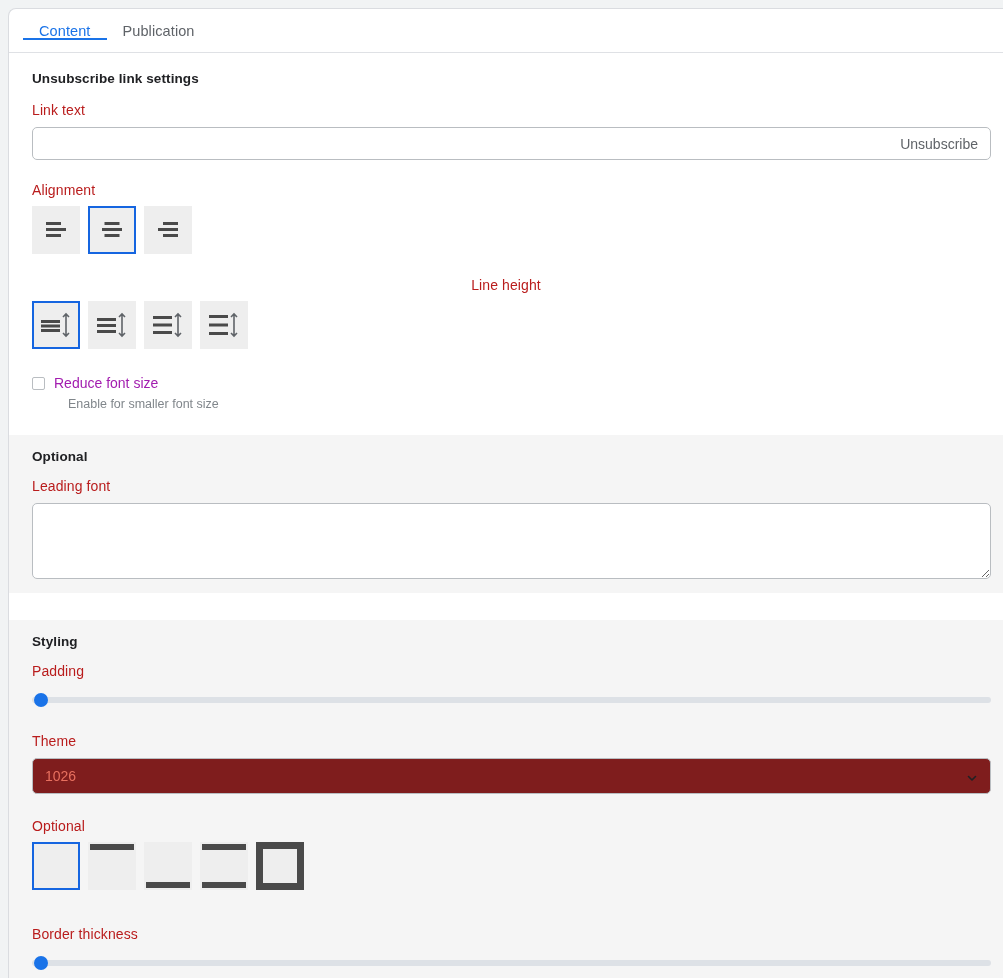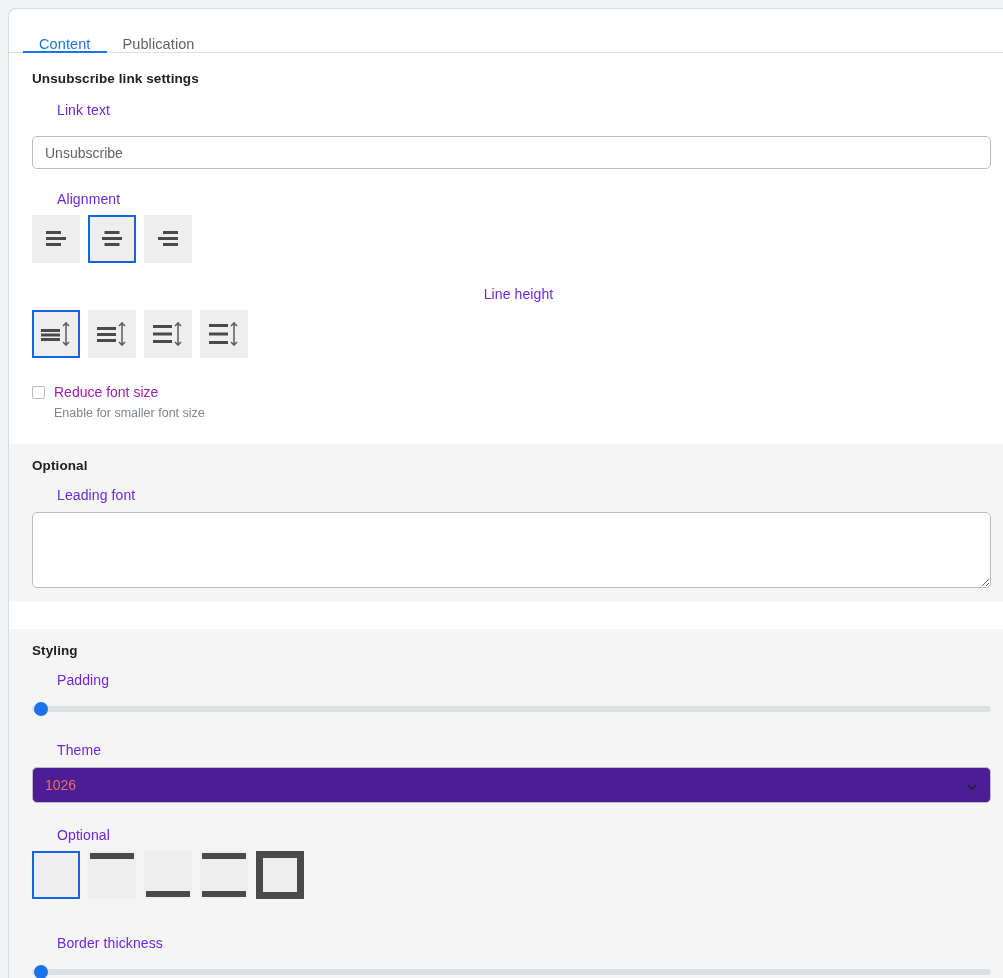--- a/index.html
+++ b/index.html
@@ -20,21 +20,21 @@
     border-right: none;
     border-bottom: none;
     border-top-left-radius: 8px;
     overflow: hidden;
   }
 
   
   .tabs {
     height: 44px;
     display: flex;
-    align-items: flex-end;
+    align-items: center;
     border-bottom: 1px solid #dfe1e5;
     padding-left: 14px;
   }
   .tab {
     display: flex; align-items: center;
     padding: 0 16px;
     font-size: 14.5px;
     color: #5f6368;
     cursor: pointer;
     position: relative;
@@ -52,23 +52,22 @@
   
   .pad { padding: 0 23px; }
   .section-title {
     font-size: 13.5px;
     font-weight: bold;
     color: #202124;
     letter-spacing: .1px;
   }
   .field-label {
     font-size: 14px;
-    color: #6d28d9;
+    color: #b91c1c;
     letter-spacing: .1px;
-    margin-left: 25px;
   }
   .panel { background: #f5f5f5; }
 
   .text-input {
     display: block;
     width: 959px;
     height: 33px;
     border: 1px solid #b9bdc1;
     border-radius: 5px;
     background: #fff;
@@ -103,21 +102,21 @@
     border: 1px solid #b9bdc1;
     border-radius: 2px;
     background: #fff;
     cursor: pointer;
     flex: none;
   }
   .check-label { font-size: 14px; color: #a21caf; }
   .help-text {
     font-size: 12.5px;
     color: #80868b;
-    margin-left: 22px;
+    margin-left: 36px;
   }
 
   
   .area {
     display: block;
     width: 959px;
     height: 76px;
     border: 1px solid #b9bdc1;
     border-radius: 5px;
     background: #fff;
@@ -150,21 +149,21 @@
     border-radius: 50%;
     background: #1a73e8;
   }
 
   
   .select {
     position: relative;
     width: 959px; height: 36px;
     border: 1px solid #b9bdc1;
     border-radius: 5px;
-    background: #4c1d95;
+    background: #7f1d1d;
     display: flex; align-items: center;
     padding: 0 12px;
     cursor: pointer;
   }
   .select .value {
     font-size: 14px;
     color: #e8705f;
   }
   .select .chev {
     position: absolute;
@@ -206,21 +205,21 @@
     </div>
     <div class="tab">
       <span>Publication</span>
     </div>
   </div>
 
   <div class="pad" style="padding-top:18px;">
     <div class="section-title">Unsubscribe link settings</div>
 
     <div class="field-label" style="margin-top:16px;">Link text</div>
-    <input class="text-input" style="margin-top: 18px;" type="text" placeholder="Unsubscribe">
+    <input class="text-input" style="margin-top: 9px; text-align: right;" type="text" placeholder="Unsubscribe">
 
     <div class="field-label" style="margin-top:22px;">Alignment</div>
     <div class="btn-row" style="margin-top:8px;">
       <button class="icon-btn">
         <span>
           <svg width="26" height="22" viewBox="0 0 26 22">
             <rect x="3" y="3" width="15" height="3" fill="#4a4a4a"></rect>
             <rect x="3" y="9" width="20" height="3" fill="#4a4a4a"></rect>
             <rect x="3" y="15" width="15" height="3" fill="#4a4a4a"></rect>
           </svg>

